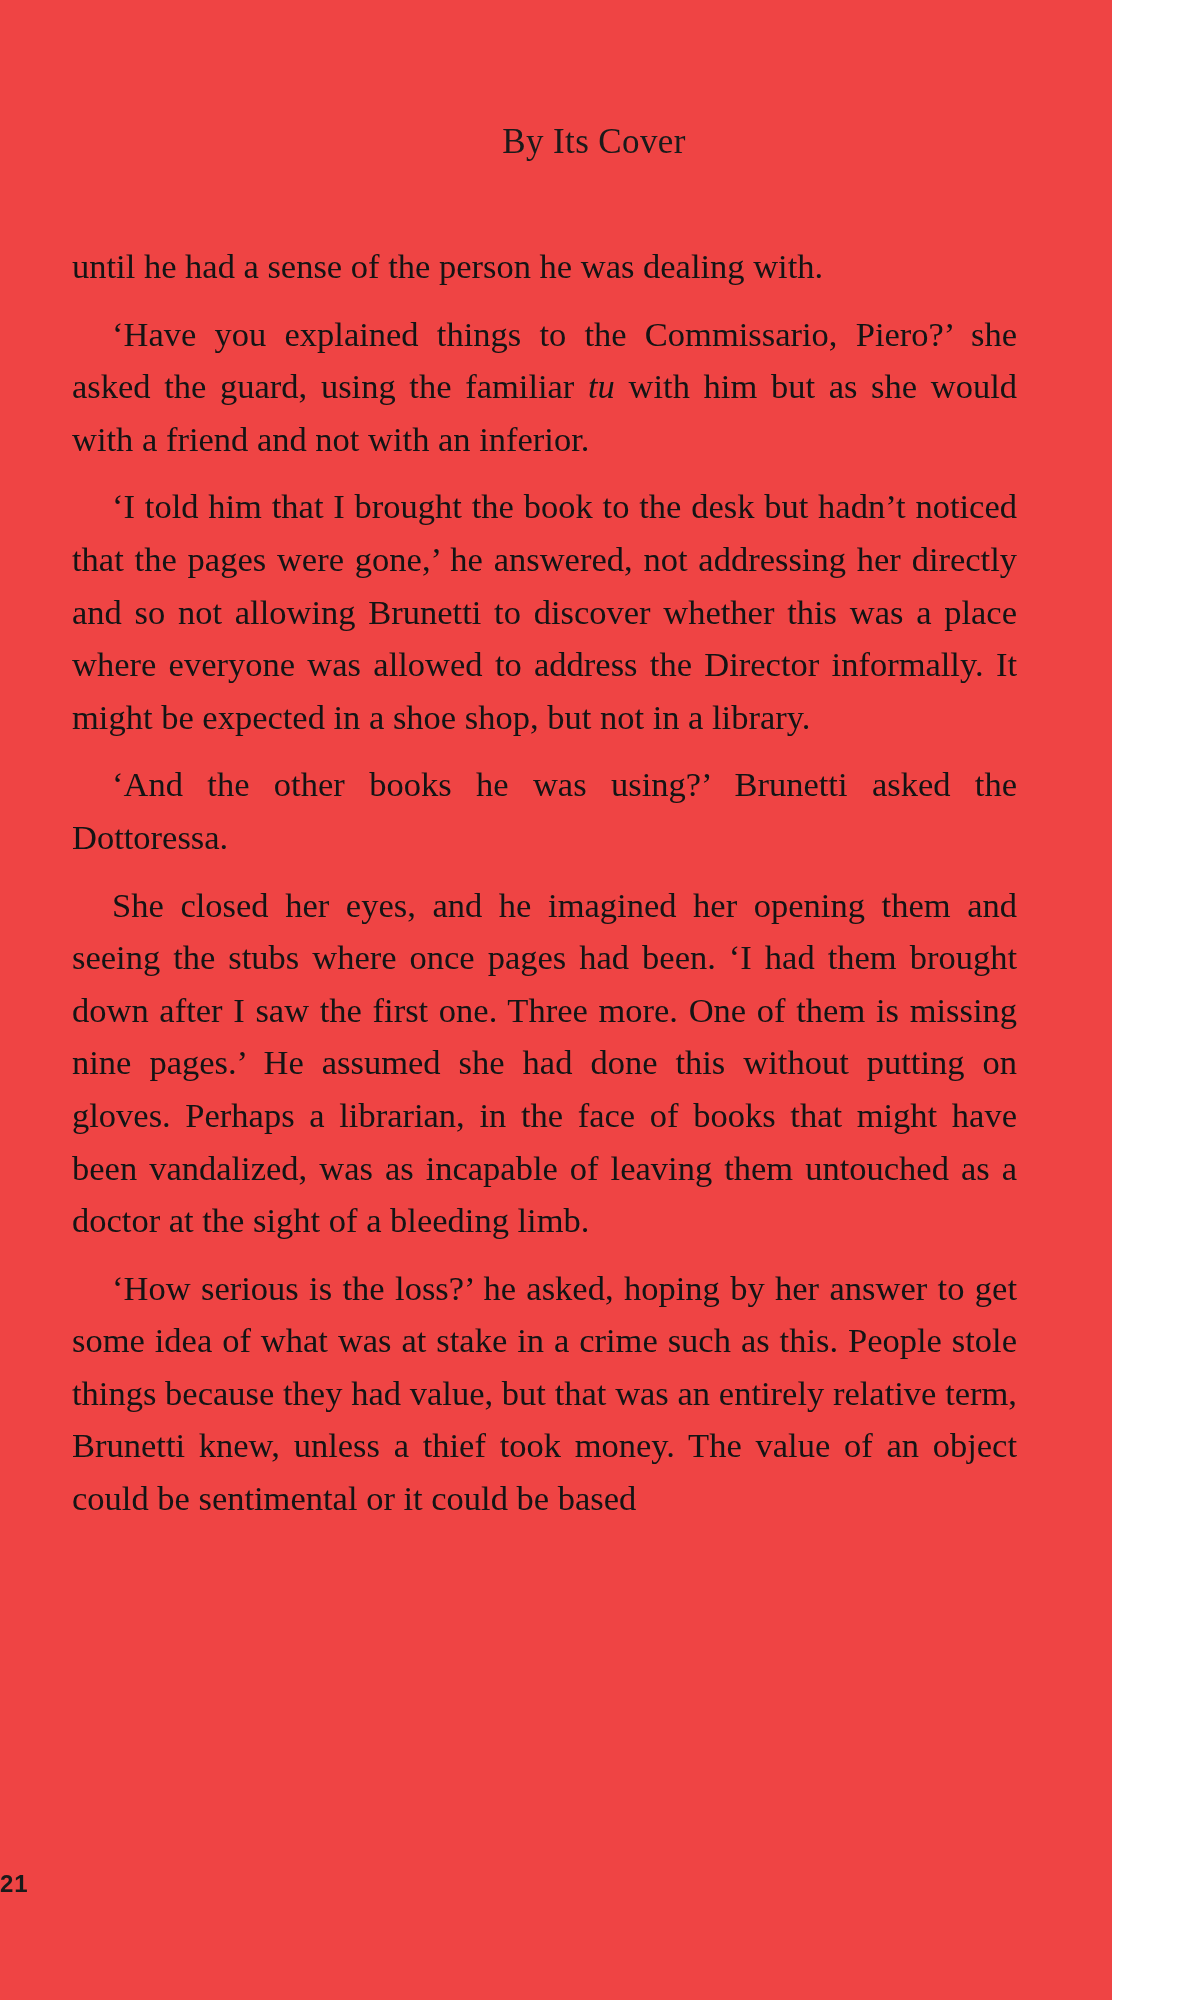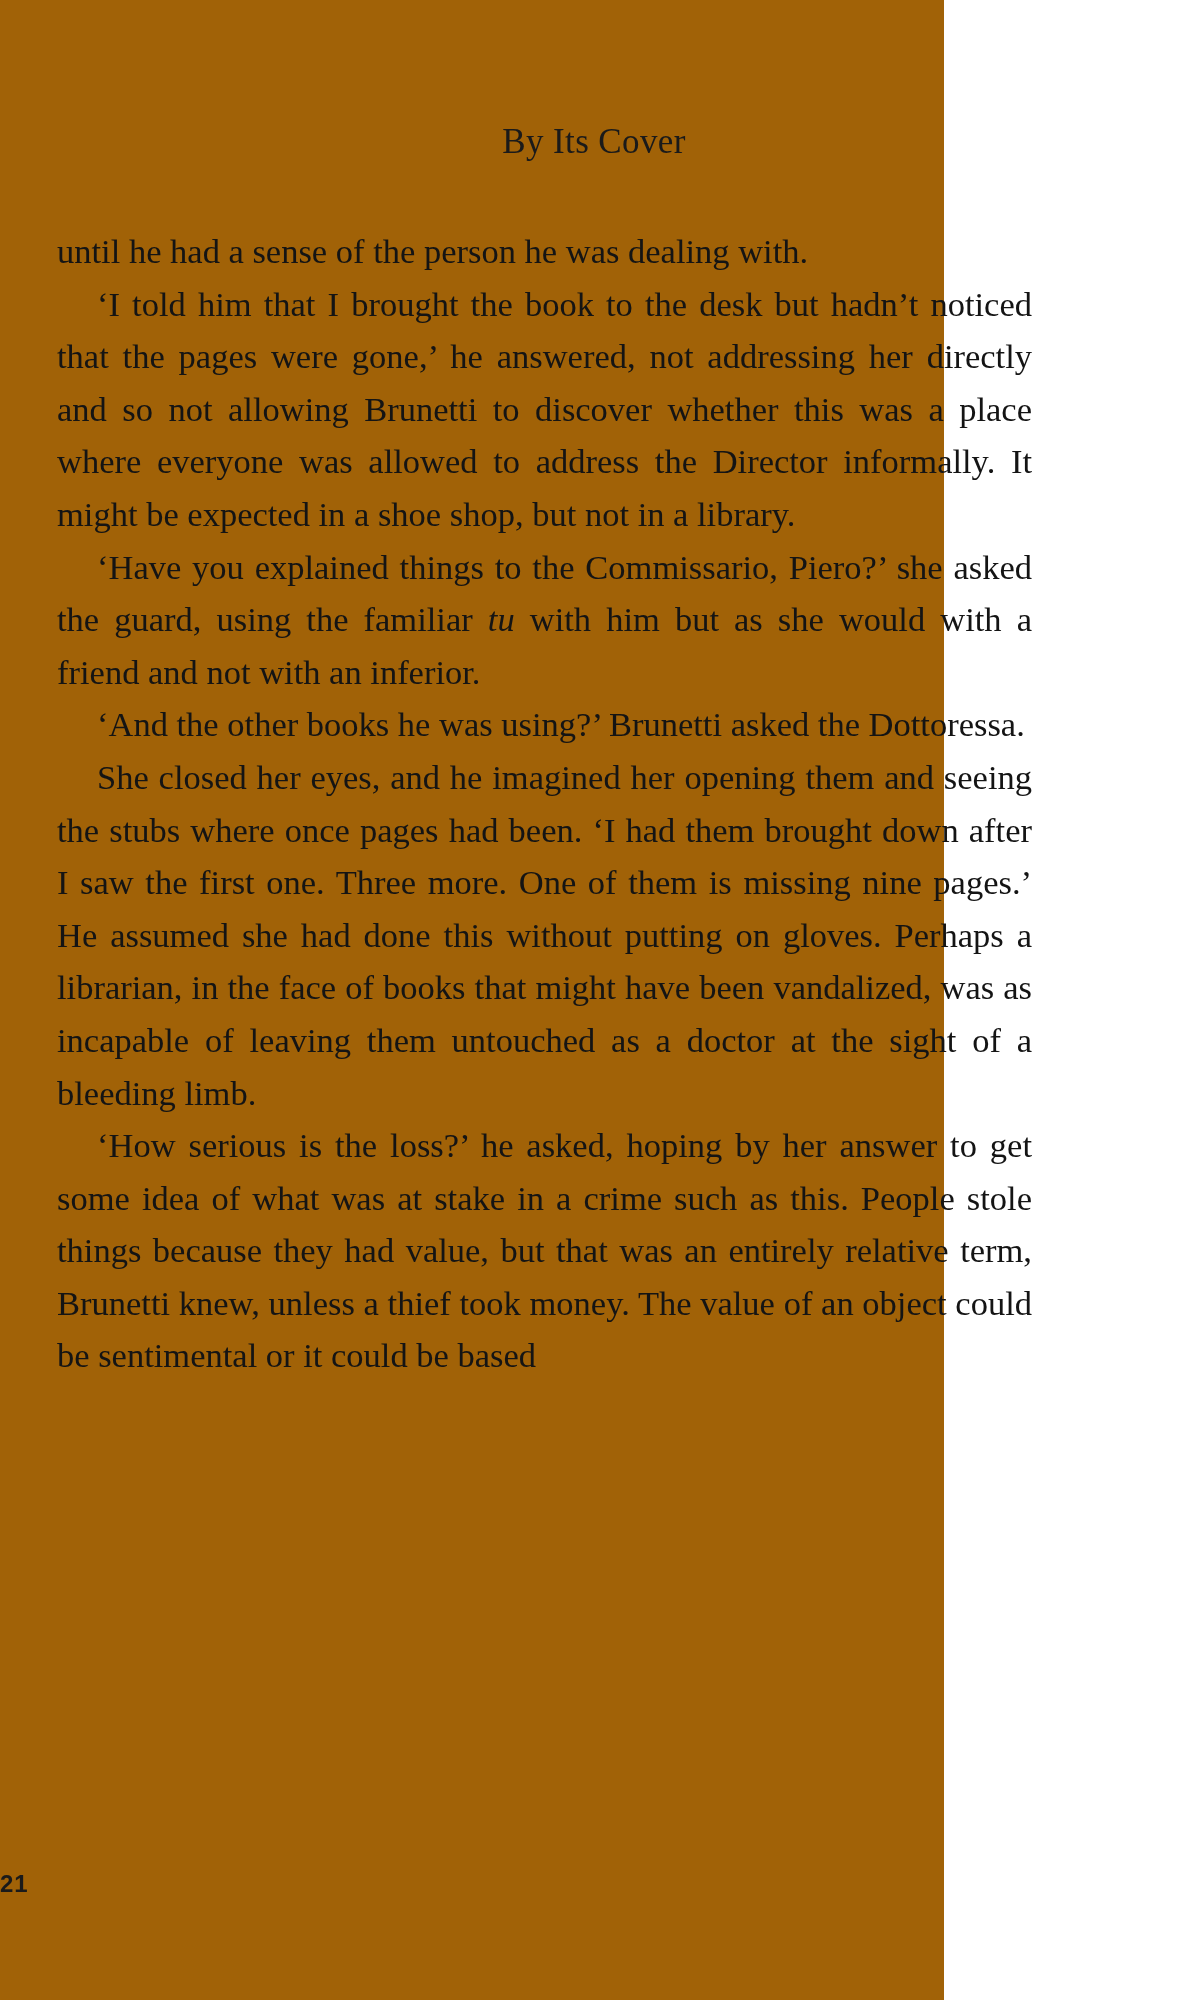--- a/index.html
+++ b/index.html
@@ -12,23 +12,23 @@
     height: 2000px;
     font-family: "Liberation Serif", serif;
     color: #111111;
     position: relative;
     overflow: hidden;
   }
   .page {
     position: absolute;
     top: 0;
     left: 0;
-    width: 944px;
+    width: 1112px;
     height: 2000px;
-    background: #a16207;
+    background: #ef4444;
   }
   .running-head {
     position: absolute;
     top: 122px;
     left: 0;
     width: 1188px;
     text-align: center;
     font-size: 35px;
     letter-spacing: 0.4px;
     color: #1a1a1a;
@@ -37,21 +37,21 @@
     position: absolute;
     top: 225px;
     left: 57px;
     width: 975px;
     font-size: 34.5px;
     line-height: 52.6px;
     text-align: justify;
     color: #141414;
   }
   .body-text p {
-    margin: 0;
+    margin: 15px;
   }
   .body-text p.indent {
     text-indent: 40px;
   }
   .body-text .ital {
     font-style: italic;
   }
   .folio {
     position: absolute;
     top: 1870px;
@@ -67,22 +67,22 @@
 </style>
 </head>
 <body>
 
 <div class="page">
 
   <div class="running-head">By Its Cover</div>
 
   <div class="body-text">
       <p><span>until he had a sense of the person he was dealing with.</span></p>
+      <p class="indent"><span>‘Have you explained things to the Commissario, Piero?’ she asked the guard, using the familiar </span><span class="ital">tu</span><span> with him but as she would with a friend and not with an inferior.</span></p>
       <p class="indent"><span>‘I told him that I brought the book to the desk but hadn’t noticed that the pages were gone,’ he answered, not addressing her directly and so not allowing Brunetti to discover whether this was a place where everyone was allowed to address the Director informally. It might be expected in a shoe shop, but not in a library.</span></p>
-      <p class="indent"><span>‘Have you explained things to the Commissario, Piero?’ she asked the guard, using the familiar </span><span class="ital">tu</span><span> with him but as she would with a friend and not with an inferior.</span></p>
       <p class="indent"><span>‘And the other books he was using?’ Brunetti asked the Dottoressa.</span></p>
       <p class="indent"><span>She closed her eyes, and he imagined her opening them and seeing the stubs where once pages had been. ‘I had them brought down after I saw the first one. Three more. One of them is missing nine pages.’ He assumed she had done this without putting on gloves. Perhaps a librarian, in the face of books that might have been vandalized, was as incapable of leaving them untouched as a doctor at the sight of a bleeding limb.</span></p>
       <p class="indent"><span>‘How serious is the loss?’ he asked, hoping by her answer to get some idea of what was at stake in a crime such as this. People stole things because they had value, but that was an entirely relative term, Brunetti knew, unless a thief took money. The value of an object could be sentimental or it could be based</span></p>
     </div>
 
   <div class="folio">21</div>
 
 </div>
 
 </body></html>

